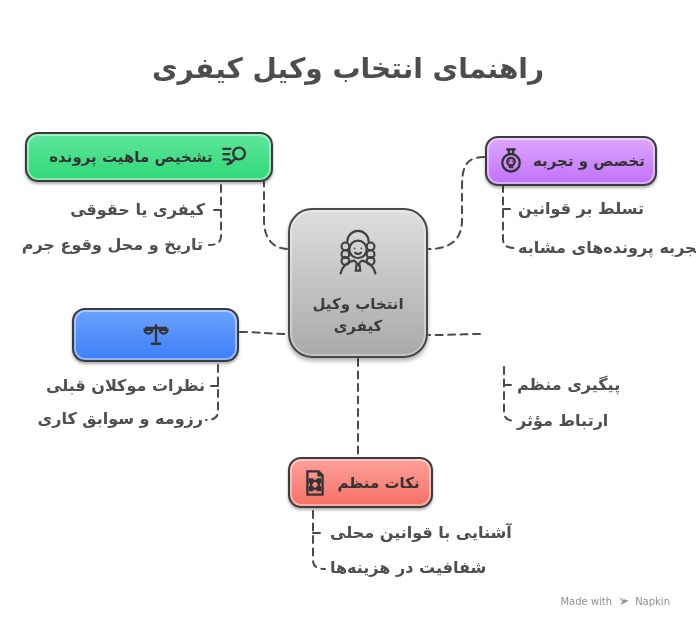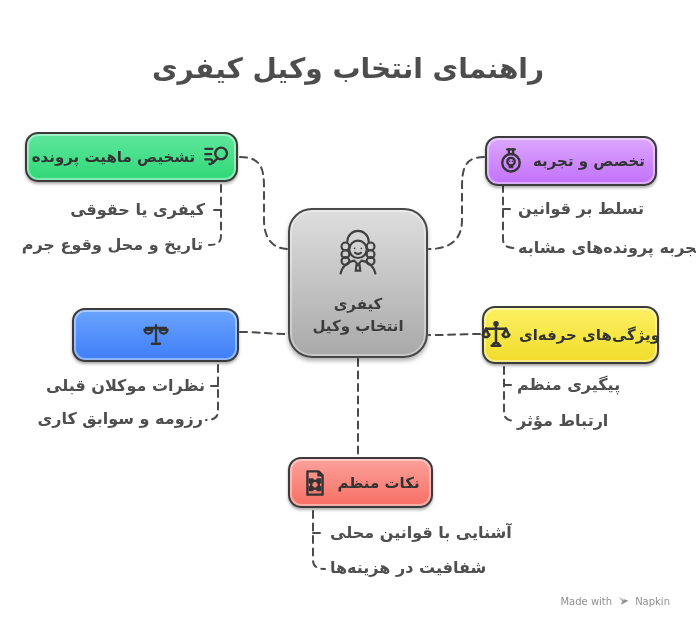--- a/index.html
+++ b/index.html
@@ -13,21 +13,21 @@
     position:absolute; top:52px; left:0; width:696px; text-align:center;
     font-size:28px; font-weight:800; color:#4d4d4d; direction:rtl;
   }
   .node {
     position:absolute; display:flex; align-items:center; justify-content:center;
     gap:8px; border:2px solid #3b3b3b; border-radius:13px;
     box-shadow: inset 0 0 0 2px rgba(255,255,255,.42), 0 2px 3px rgba(0,0,0,.33);
     font-size:15px; font-weight:700; color:#333; padding:0 8px; white-space:nowrap;
   }
   .node .lbl { direction:rtl; }
-  .green  { left:25px;  top:132px; width:213px; height:50px;
+  .green  { left:25px;  top:132px; width:248px; height:50px;
             background:linear-gradient(180deg,#5fe69c 0%,#30d878 100%); }
   .purple { left:485px; top:136px; width:172px; height:50px;
             background:linear-gradient(180deg,#dca7fe 0%,#c271fb 100%); }
   .blue   { left:72px;  top:308px; width:167px; height:54px;
             background:linear-gradient(180deg,#6ba4fd 0%,#3e7ef8 100%); }
   .yellow { left:482px; top:306px; width:177px; height:58px;
             background:linear-gradient(180deg,#fbf063 0%,#f2dc2b 100%); }
   .red    { left:288px; top:457px; width:145px; height:51px;
             background:linear-gradient(180deg,#fba19a 0%,#f76f65 100%); }
   .center-node {
@@ -84,22 +84,22 @@
       <circle cx="32" cy="22" r="9"></circle>
       <circle cx="28.5" cy="21" r="0.9" fill="#3f3f3f" stroke="none"></circle>
       <circle cx="35.5" cy="21" r="0.9" fill="#3f3f3f" stroke="none"></circle>
       <path d="M29 25.5 q3 2.6 6 0"></path>
       <path d="M14 47 c2 -8.5 8.5 -12.5 14 -13.3"></path>
       <path d="M50 47 c-2 -8.5 -8.5 -12.5 -14 -13.3"></path>
       <path d="M29 34.5 l3 3.5 3 -3.5"></path>
       <path d="M30.3 38.5 h3.4 l0.6 5.5 h-4.6 z"></path>
     </svg>
     <div class="center-label">
+      <div>انتخاب وکیل</div>
       <div>کیفری</div>
-      <div>انتخاب وکیل</div>
     </div>
   </div>
 
   <div class="node green">
     <span class="lbl">تشخیص ماهیت پرونده</span>
     <svg class="icon" width="28" height="28" viewBox="0 0 24 24" fill="none" stroke="#333" stroke-width="2" stroke-linecap="round">
       <circle cx="15.5" cy="9" r="5"></circle>
       <path d="M12 13.5 L8.5 17"></path>
       <path d="M2 5 h6 M2 9.5 h5 M2 14 h4 a2 2 0 1 1 -0.5 3.9"></path>
     </svg>
@@ -128,33 +128,20 @@
       <path d="M3.5 6 h17"></path>
       <path d="M12 6 v11.5"></path>
       <path d="M2.2 7.5 h6.6 a3.3 3.3 0 0 1 -6.6 0 z"></path>
       <path d="M15.2 7.5 h6.6 a3.3 3.3 0 0 1 -6.6 0 z"></path>
       <path d="M8.5 19.5 h7"></path>
     </svg>
   </div>
   <span class="sub lcol" style="top:379px; right:491px;">نظرات موکلان قبلی</span>
   <span class="sub lcol" style="top:412px; right:493px;">رزومه و سوابق کاری</span>
 
-  <div class="node yellow">
-    <svg class="icon" width="30" height="30" viewBox="0 0 24 24" fill="none" stroke="#333" stroke-width="2" stroke-linecap="round">
-      <circle cx="12" cy="3" r="1.2"></circle>
-      <path d="M12 4.5 v14"></path>
-      <path d="M4 7 h16"></path>
-      <path d="M4 7 l-2.2 4.8 M4 7 l2.2 4.8"></path>
-      <path d="M1.3 11.8 a2.9 2.9 0 0 0 5.4 0"></path>
-      <path d="M20 7 l-2.2 4.8 M20 7 l2.2 4.8"></path>
-      <path d="M17.3 11.8 a2.9 2.9 0 0 0 5.4 0"></path>
-      <path d="M8.5 20.5 h7 M10.5 18.5 l-1.6 2 M13.5 18.5 l1.6 2"></path>
-    </svg>
-    <span class="lbl">ویژگی‌های حرفه‌ای</span>
-  </div>
   <span class="sub rcol" style="top:378px; left:517px;">پیگیری منظم</span>
   <span class="sub rcol" style="top:414px; left:517px;">ارتباط مؤثر</span>
 
   <div class="node red">
     <svg class="icon" width="28" height="28" viewBox="0 0 24 24" fill="none" stroke="#333" stroke-width="2" stroke-linejoin="round">
       <path d="M5.5 2 h9.5 l3.5 3.5 V22 h-13 z"></path>
       <path d="M15 2 v3.5 h3.5"></path>
       <rect x="8.7" y="10.2" width="6.6" height="6.6"></rect>
       <rect x="7.5" y="9" width="2.4" height="2.4"></rect>
       <rect x="14.1" y="9" width="2.4" height="2.4"></rect>

